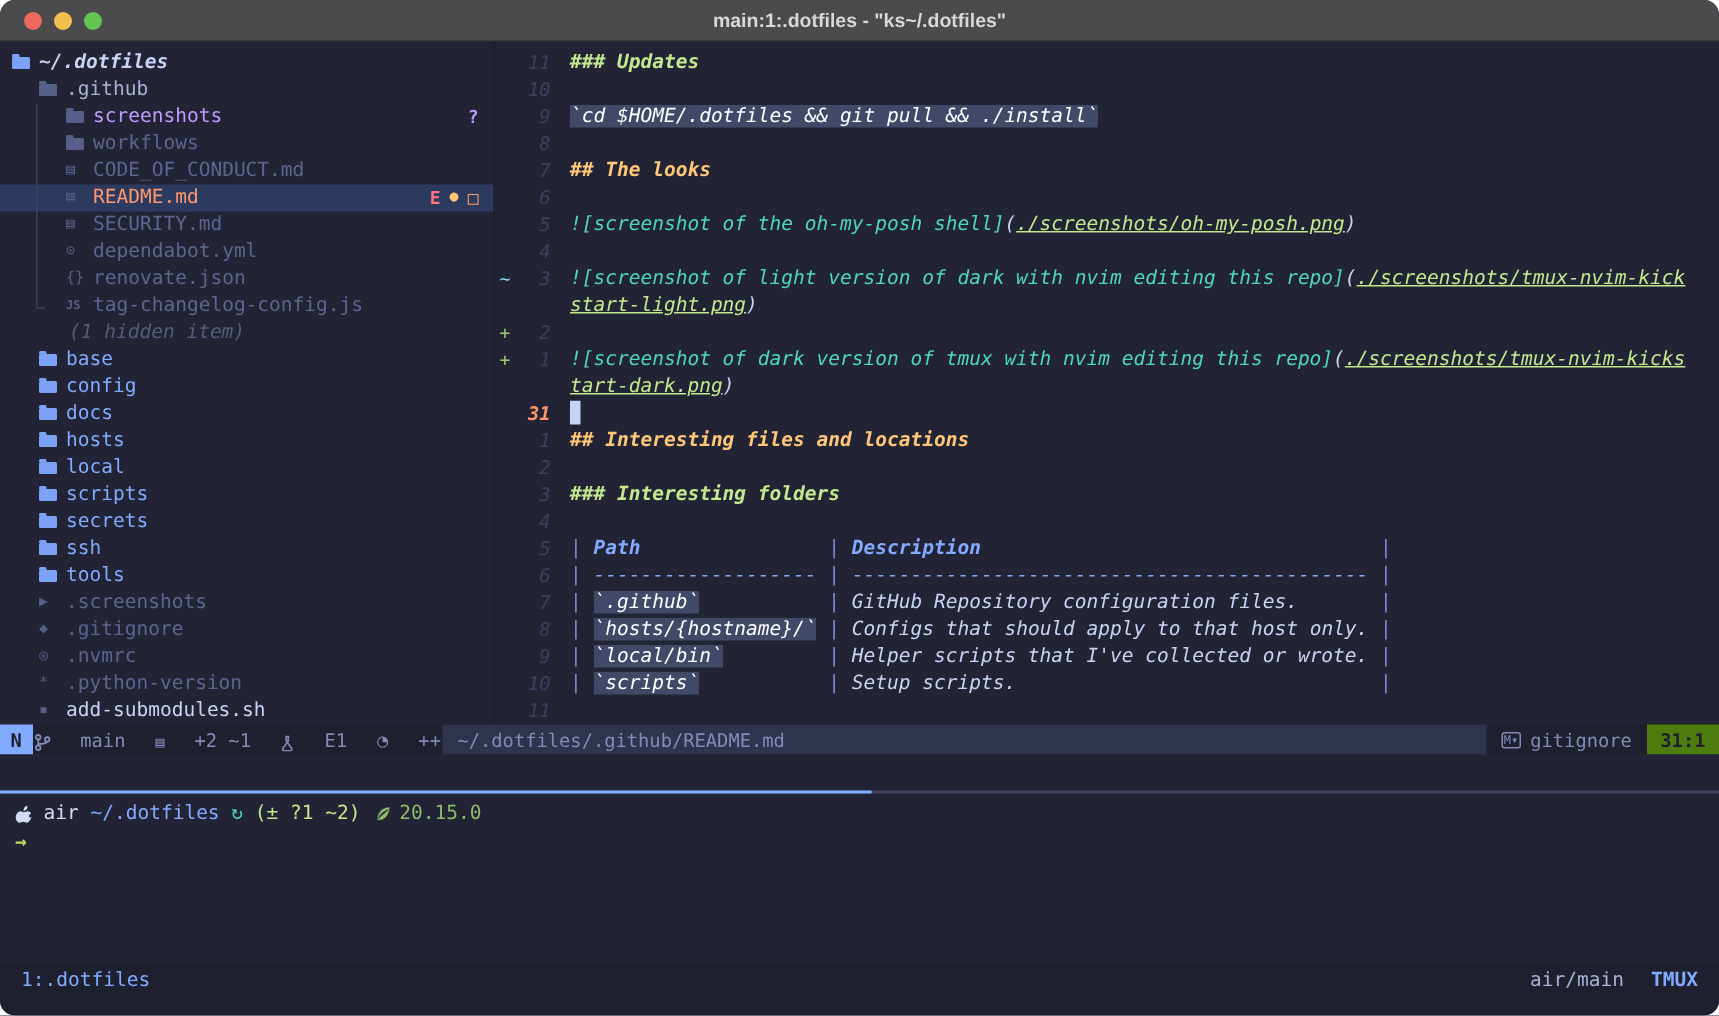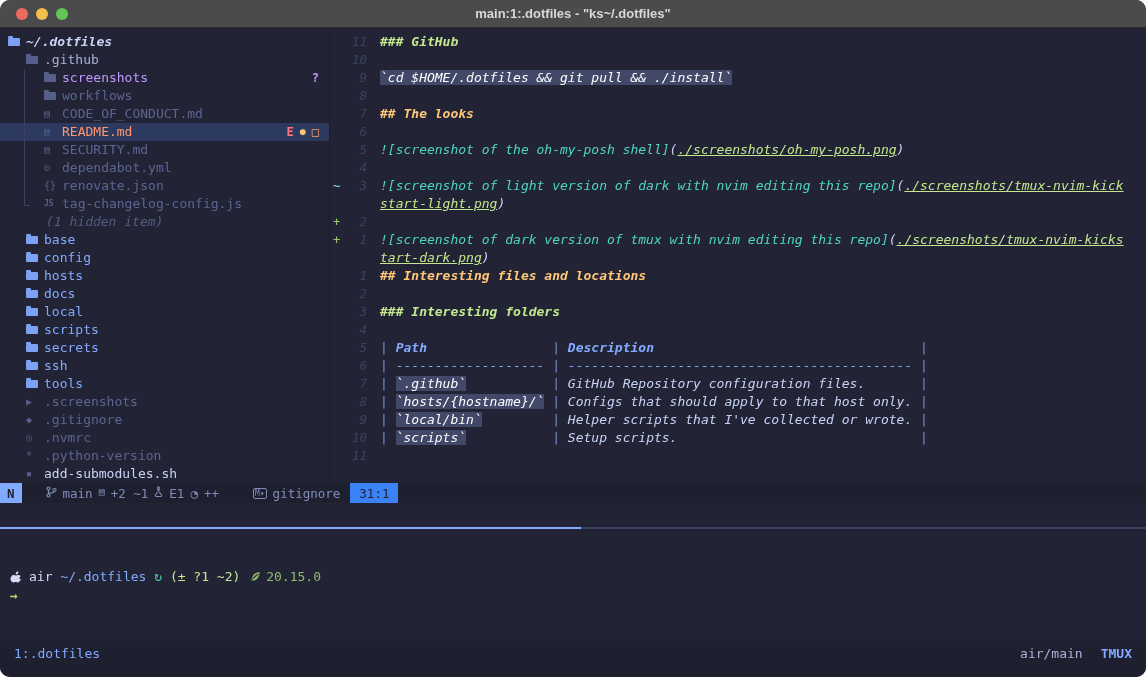--- a/index.html
+++ b/index.html
@@ -61,31 +61,31 @@
   .s-lnk{color:var(--green);text-decoration:underline;}
   .s-pipe{color:#7a88cf;}
   .s-th{color:var(--blue);font-weight:bold;}
   .s-dash{color:#82aaff;}
   .s-txt{color:var(--fg);}
   .s-cur{display:inline-block;width:7px;height:16px;background:#c8d3f5;vertical-align:middle;}
   
   .statusline{position:absolute;top:483px;left:0;width:100%;height:20px;background:var(--bg-dark);display:flex;align-items:center;font-size:12.5px;color:var(--fg-dim);}
   .nt-status{flex:0 0 330px;padding-left:6px;color:var(--blue);}
   .mode-box{flex:0 0 auto;background:#82aaff;color:#1e2030;font-weight:bold;padding:0 7px;height:100%;display:flex;align-items:center;}
-  .sl-left{flex:0 0 auto;display:flex;align-items:flex-start;gap:6px;padding:0 24px;white-space:pre;}
+  .sl-left{flex:0 0 auto;display:flex;align-items:flex-end;gap:20px;padding:0 1px;white-space:pre;}
   .sl-path{flex:1 1 auto;background:var(--strip);height:100%;display:flex;align-items:center;padding-left:10px;}
   .sl-ft{flex:0 0 auto;display:flex;align-items:center;gap:6px;padding:0 10px;}
-  .pos-box{flex:0 0 auto;background:#3b82f6;color:#1e2030;font-weight:normal;padding:0 9px;height:100%;display:flex;align-items:center;}
+  .pos-box{flex:0 0 auto;background:#4d7c0f;color:#1e2030;font-weight:bold;padding:0 9px;height:100%;display:flex;align-items:center;}
   .sl-icon{display:inline-flex;align-items:center;}
   .mdbadge{display:inline-block;font-size:8px;border:1px solid var(--fg-dim);border-radius:2px;padding:0 1px;line-height:9px;color:var(--fg-dim);}
   
   .cmdline{position:absolute;top:503px;left:0;width:100%;height:24px;background:var(--bg);}
   .pane-border{position:absolute;top:527px;left:0;width:100%;height:2px;background:var(--gutter);}
   .pane-border .active{position:absolute;left:0;top:0;height:2px;width:581px;background:#82aaff;}
-  .shell{position:absolute;top:559px;left:0;width:100%;height:112px;padding:8px 16px 0 10px;font-size:13px;line-height:19px;}
+  .shell{position:absolute;top:525px;left:0;width:100%;height:112px;padding:8px 16px 0 10px;font-size:13px;line-height:19px;}
   .prompt-line{display:flex;align-items:center;gap:0;white-space:pre;}
   .p-host{color:#d5dbf5;} .p-path{color:var(--blue);} .p-sync{color:var(--teal);} .p-git{color:var(--green);} .p-node{color:#8fba6a;}
   .arrow-line{color:#b8db5f;font-weight:bold;}
   
   .tmuxbar{position:absolute;top:641px;left:0;width:100%;height:36px;background:var(--bg-dark);display:flex;align-items:flex-start;padding:5px 14px 0 14px;font-size:13px;}
   .tm-left{color:var(--blue);text-align:center;}
   .tm-fill{flex:1;}
   .tm-session{color:#a9b1d6;margin-right:18px;}
   .tm-label{color:#82aaff;font-weight:bold;}
   svg{display:block;}
@@ -112,38 +112,38 @@
         <div class="tree-row"><span class="tr-indent g-bar" style="width: 44px;"></span><span class="tr-icon"><span class="fold f-gray"></span></span><span class="tr-label c-gray">workflows</span><span class="tr-fill"></span></div>
         <div class="tree-row"><span class="tr-indent g-bar" style="width: 44px;"></span><span class="tr-icon"><span class="glyph">▤</span></span><span class="tr-label c-gray">CODE_OF_CONDUCT.md</span><span class="tr-fill"></span></div>
         <div class="tree-row selected"><span class="tr-indent g-bar" style="width: 44px;"></span><span class="tr-icon"><span class="glyph">▤</span></span><span class="tr-label c-orange">README.md</span><span class="tr-fill"></span><span class="tr-badges"><span class="b-err">E</span><span class="b-dot">●</span><span class="b-sq">□</span></span></div>
         <div class="tree-row"><span class="tr-indent g-bar" style="width: 44px;"></span><span class="tr-icon"><span class="glyph">▤</span></span><span class="tr-label c-gray">SECURITY.md</span><span class="tr-fill"></span></div>
         <div class="tree-row"><span class="tr-indent g-bar" style="width: 44px;"></span><span class="tr-icon"><span class="glyph">⊙</span></span><span class="tr-label c-gray">dependabot.yml</span><span class="tr-fill"></span></div>
         <div class="tree-row"><span class="tr-indent g-bar" style="width: 44px;"></span><span class="tr-icon"><span class="glyph">{}</span></span><span class="tr-label c-gray">renovate.json</span><span class="tr-fill"></span></div>
         <div class="tree-row"><span class="tr-indent g-end" style="width: 44px;"></span><span class="tr-icon"><span class="glyph js">JS</span></span><span class="tr-label c-gray">tag-changelog-config.js</span><span class="tr-fill"></span></div>
         <div class="tree-row"><span class="tr-indent" style="width: 44px;"></span><span class="tr-icon" style="flex-basis: 0px;"></span><span class="tr-label c-hidden">(1 hidden item)</span><span class="tr-fill"></span></div>
         <div class="tree-row"><span class="tr-indent" style="width: 26px;"></span><span class="tr-icon"><span class="fold f-blue"></span></span><span class="tr-label c-blue">base</span><span class="tr-fill"></span></div>
         <div class="tree-row"><span class="tr-indent" style="width: 26px;"></span><span class="tr-icon"><span class="fold f-blue"></span></span><span class="tr-label c-blue">config</span><span class="tr-fill"></span></div>
+        <div class="tree-row"><span class="tr-indent" style="width: 26px;"></span><span class="tr-icon"><span class="fold f-blue"></span></span><span class="tr-label c-blue">docs</span><span class="tr-fill"></span></div>
         <div class="tree-row"><span class="tr-indent" style="width: 26px;"></span><span class="tr-icon"><span class="fold f-blue"></span></span><span class="tr-label c-blue">hosts</span><span class="tr-fill"></span></div>
-        <div class="tree-row"><span class="tr-indent" style="width: 26px;"></span><span class="tr-icon"><span class="fold f-blue"></span></span><span class="tr-label c-blue">docs</span><span class="tr-fill"></span></div>
         <div class="tree-row"><span class="tr-indent" style="width: 26px;"></span><span class="tr-icon"><span class="fold f-blue"></span></span><span class="tr-label c-blue">local</span><span class="tr-fill"></span></div>
         <div class="tree-row"><span class="tr-indent" style="width: 26px;"></span><span class="tr-icon"><span class="fold f-blue"></span></span><span class="tr-label c-blue">scripts</span><span class="tr-fill"></span></div>
         <div class="tree-row"><span class="tr-indent" style="width: 26px;"></span><span class="tr-icon"><span class="fold f-blue"></span></span><span class="tr-label c-blue">secrets</span><span class="tr-fill"></span></div>
         <div class="tree-row"><span class="tr-indent" style="width: 26px;"></span><span class="tr-icon"><span class="fold f-blue"></span></span><span class="tr-label c-blue">ssh</span><span class="tr-fill"></span></div>
         <div class="tree-row"><span class="tr-indent" style="width: 26px;"></span><span class="tr-icon"><span class="fold f-blue"></span></span><span class="tr-label c-blue">tools</span><span class="tr-fill"></span></div>
         <div class="tree-row"><span class="tr-indent" style="width: 26px;"></span><span class="tr-icon"><span class="glyph">▶</span></span><span class="tr-label c-gray">.screenshots</span><span class="tr-fill"></span></div>
         <div class="tree-row"><span class="tr-indent" style="width: 26px;"></span><span class="tr-icon"><span class="glyph">◆</span></span><span class="tr-label c-gray">.gitignore</span><span class="tr-fill"></span></div>
         <div class="tree-row"><span class="tr-indent" style="width: 26px;"></span><span class="tr-icon"><span class="glyph">◎</span></span><span class="tr-label c-gray">.nvmrc</span><span class="tr-fill"></span></div>
         <div class="tree-row"><span class="tr-indent" style="width: 26px;"></span><span class="tr-icon"><span class="glyph">*</span></span><span class="tr-label c-gray">.python-version</span><span class="tr-fill"></span></div>
         <div class="tree-row"><span class="tr-indent" style="width: 26px;"></span><span class="tr-icon"><span class="glyph">▪</span></span><span class="tr-label c-light">add-submodules.sh</span><span class="tr-fill"></span></div>
       </div>
     <div class="editor" id="editor">
         <div class="ed-row">
           <span class="ed-sign "></span>
           <span class="ed-num">11</span>
-          <span class="ed-text"><span class="s-h3">### GitHub</span></span>
+          <span class="ed-text"><span class="s-h3">### Updates</span></span>
         </div>
         <div class="ed-row">
           <span class="ed-sign "></span>
           <span class="ed-num">10</span>
           <span class="ed-text"></span>
         </div>
         <div class="ed-row">
           <span class="ed-sign "></span>
           <span class="ed-num">9</span>
           <span class="ed-text"><span class="s-code">`cd $HOME/.dotfiles &amp;&amp; git pull &amp;&amp; ./install`</span></span>
@@ -190,20 +190,25 @@
         </div>
         <div class="ed-row">
           <span class="ed-sign sign-add">+</span>
           <span class="ed-num">1</span>
           <span class="ed-text"><span class="s-lbl">![screenshot of dark version of tmux with nvim editing this repo]</span><span class="s-pun">(</span><span class="s-lnk">./screenshots/tmux-nvim-kicks</span></span>
         </div>
         <div class="ed-row">
           <span class="ed-sign "></span>
           <span class="ed-num"></span>
           <span class="ed-text"><span class="s-lnk">tart-dark.png</span><span class="s-pun">)</span></span>
+        </div>
+        <div class="ed-row">
+          <span class="ed-sign "></span>
+          <span class="ed-num cur">31</span>
+          <span class="ed-text"><span class="s-cur"></span></span>
         </div>
         <div class="ed-row">
           <span class="ed-sign "></span>
           <span class="ed-num">1</span>
           <span class="ed-text"><span class="s-h2">## Interesting files and locations</span></span>
         </div>
         <div class="ed-row">
           <span class="ed-sign "></span>
           <span class="ed-num">2</span>
           <span class="ed-text"></span>
@@ -266,20 +271,21 @@
               <circle cx="8.5" cy="4" r="1.5"></circle>
               <path d="M2.5 4v4 M2.5 7c4 0 6-1 6-1.8"></path>
             </g>
           </svg></span><span>main</span>
       <span class="glyph" style="color:#828bb8">▤</span><span>+2 ~1</span>
       <span class="sl-icon"><svg width="9" height="11" viewBox="0 0 9 11">
             <path d="M3.2 1h2.6 M3.8 1v3L7.5 9a1 1 0 0 1-.9 1.5h-4.2A1 1 0 0 1 1.5 9L5.2 4V1" fill="none" stroke="#828bb8" stroke-width="1.1"></path>
           </svg></span><span>E1</span>
       <span style="color:#828bb8">◔</span><span>++</span>
     </span>
+    <span class="sl-path">~/.dotfiles/.github/README.md</span>
     <span class="sl-ft">
       <span class="mdbadge">M▾</span>
       <span>gitignore</span>
     </span>
     <span class="pos-box">31:1</span>
   </div>
 
   <div class="cmdline"></div>
 
   <div class="pane-border">

